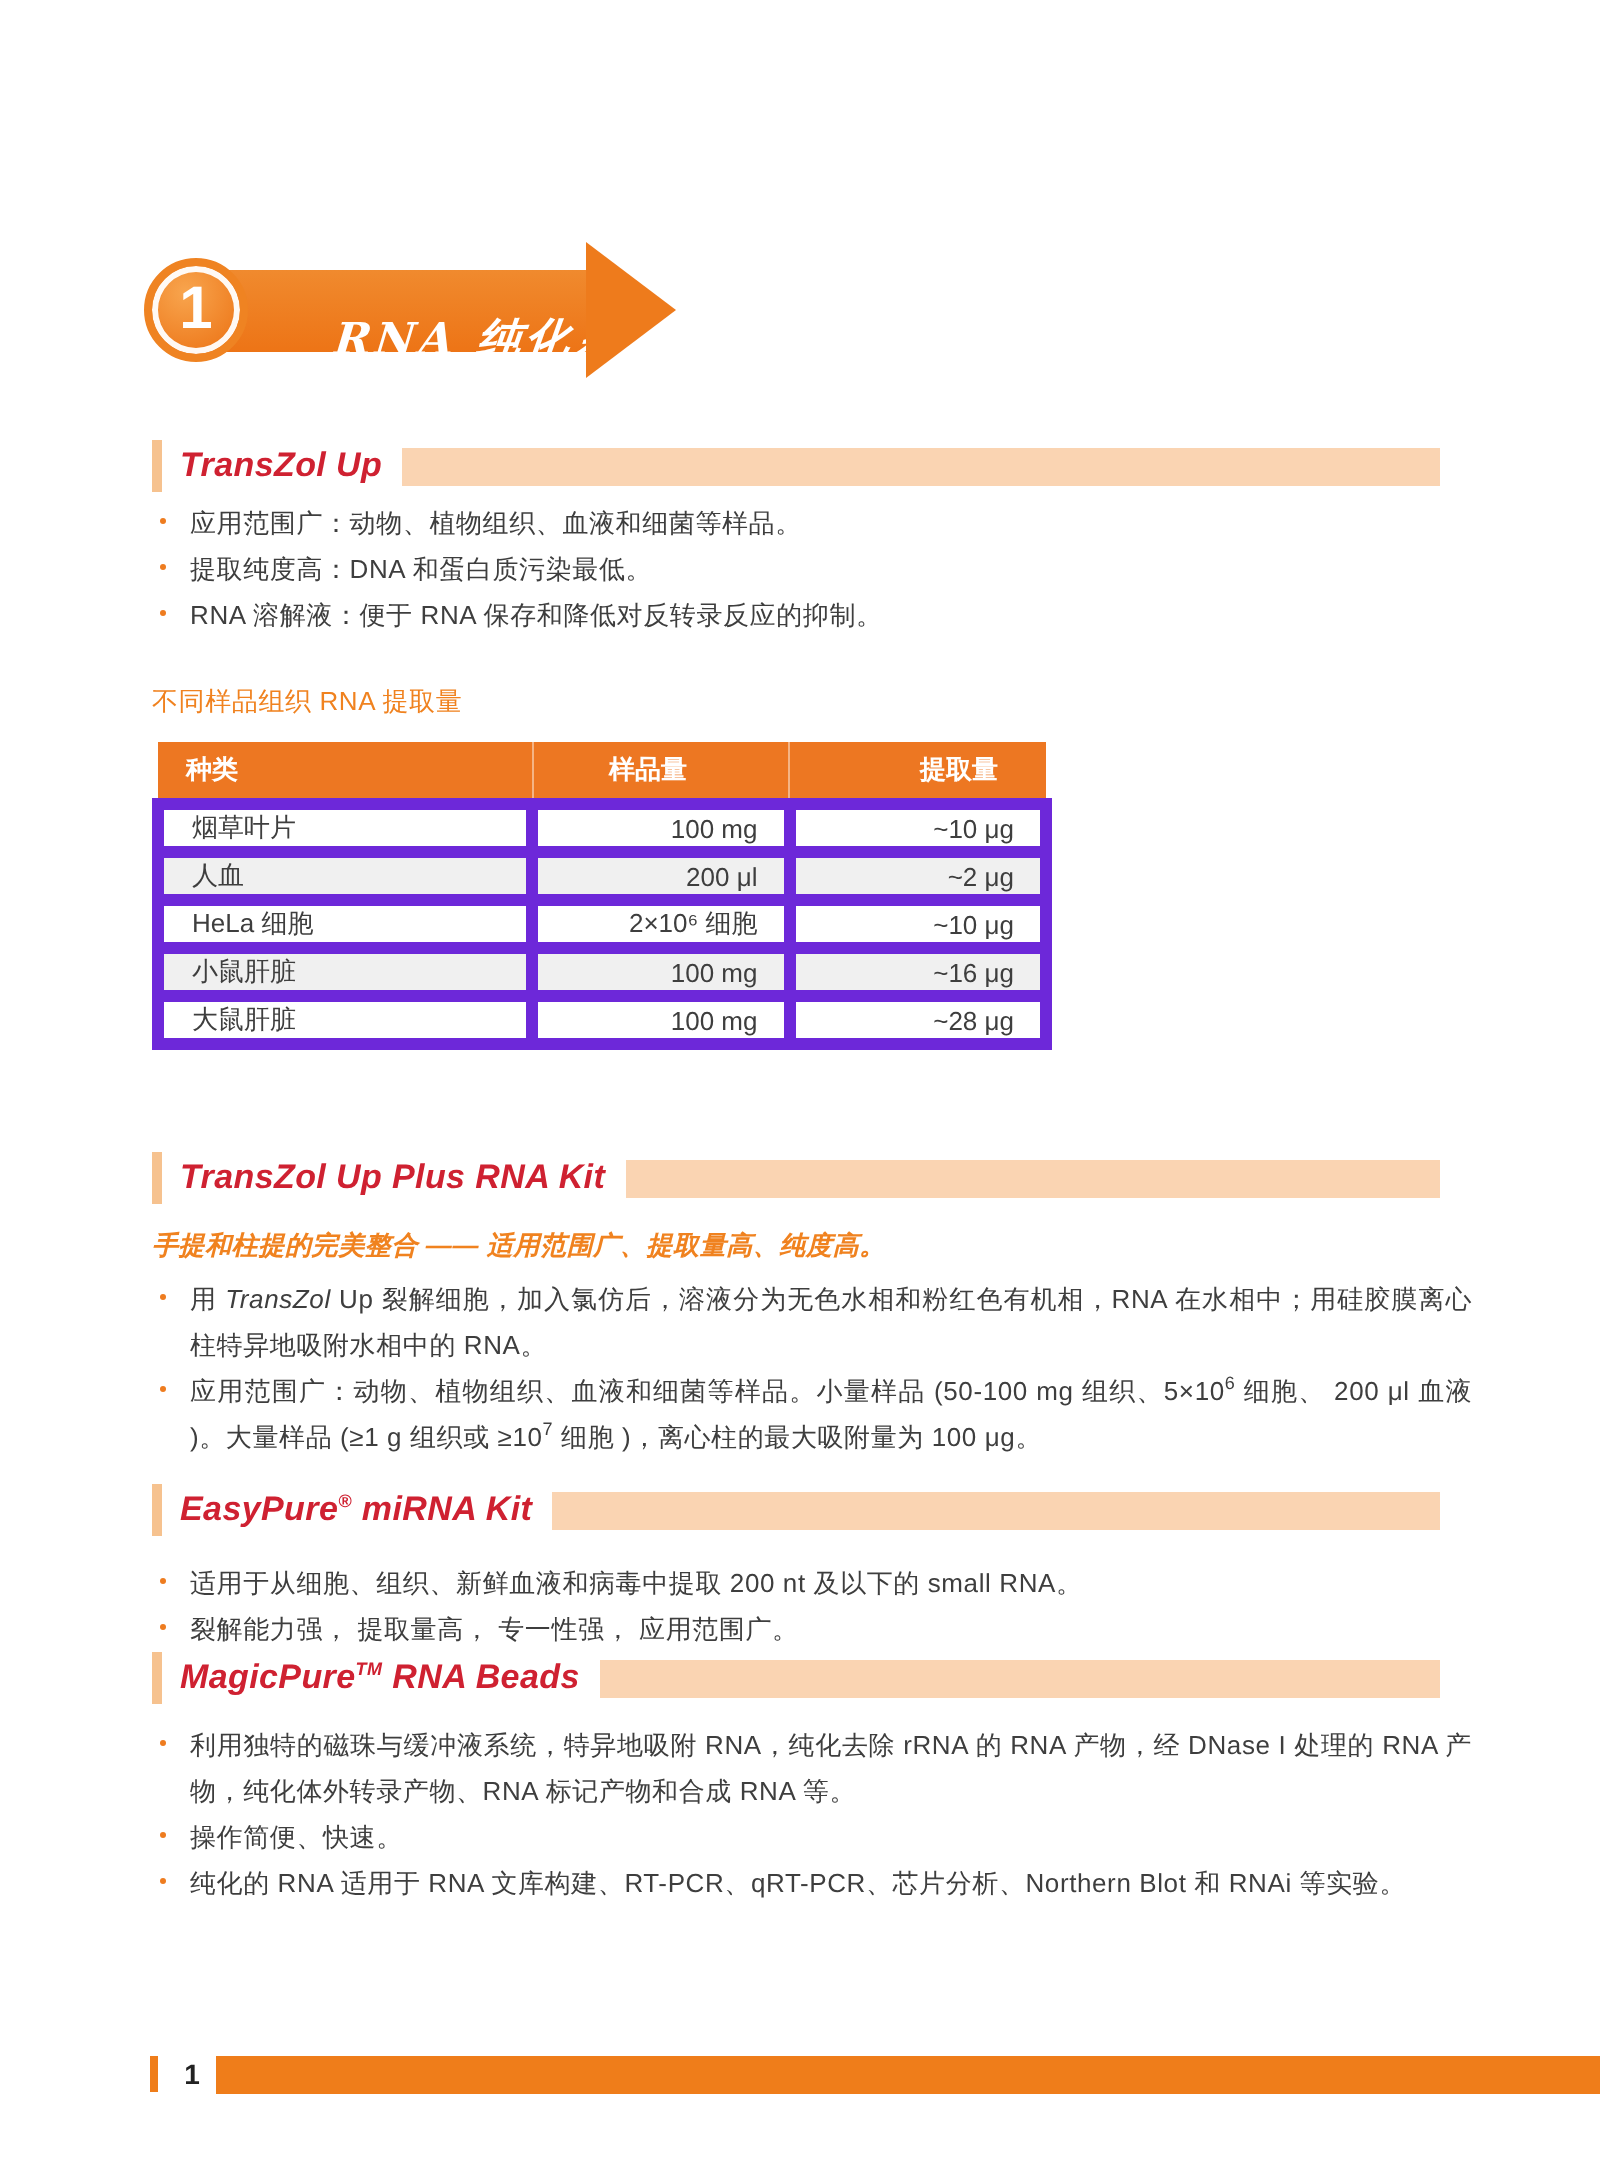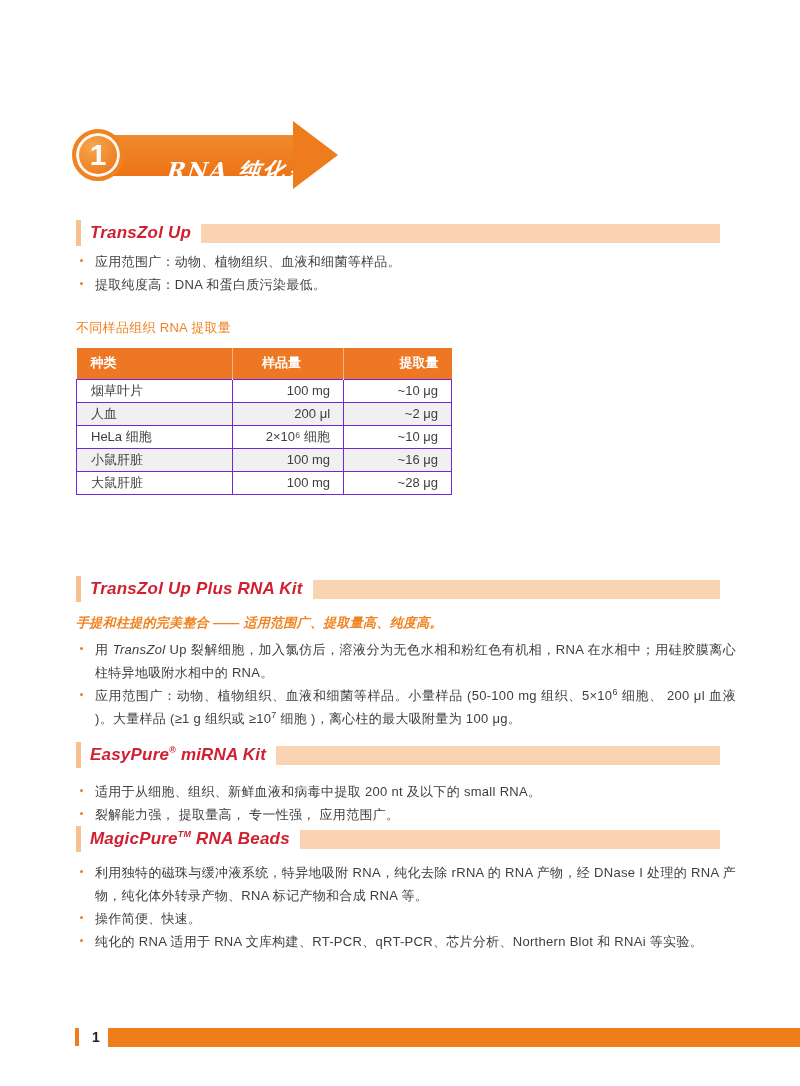--- a/index.html
+++ b/index.html
@@ -43,27 +43,27 @@
          margin:6px 8px 0 1px; position:relative; border-color:#f2944a; }
   .dot::after { content:""; position:absolute; left:3px; top:3px; width:3px; height:3px;
                 border-radius:50%; background:#ee7c1f; }
   .li-text { flex:1; min-width:0; text-align:justify; color:#3e3e3e; }
   .it { font-style:italic; }
   sup { font-size:9px; line-height:0; }
 
   .note { margin-top:20px; color:#f0821f; font-size:13px; line-height:23px; letter-spacing:.3px; }
 
   
-  table.rna { border-collapse:collapse; margin-top:9px; width:376px; font-size:13px; }
+  table.rna { border-collapse:collapse; margin-top:9px; width:450px; font-size:13px; }
   table.rna th { background:#ed7722; color:#fff; font-weight:bold; height:31px; }
   table.rna th + th { border-left:1px solid rgba(255,255,255,.45); }
   th.c1 { width:190px; text-align:left;  padding-left:14px; }
   th.c2 { width:130px; text-align:center; padding-right:13px; }
-  th.c3 { width:130px; text-align:right; padding-right:13px; }
-  table.rna td { height:23px; border:1px solid #6d28d9; color:#3e3e3e; }
+  th.c3 { width:130px; text-align:right; padding-right:24px; }
+  table.rna td { height:23px; border:6px solid #6d28d9; color:#3e3e3e; }
   table.rna td:first-child { text-align:left; padding-left:14px; }
   table.rna td:nth-child(2), table.rna td:nth-child(3) { text-align:right; padding-right:13px; }
   table.rna tbody tr:nth-child(even) { background:#f0f0f0; }
 
   
   .footer { position:absolute; left:0; top:1028px; width:800px; height:19px; }
   .fbar { position:absolute; left:75px; top:0; width:4px; height:18px; background:#ef7d1a; }
   .pnum { position:absolute; left:85px; top:0; width:22px; text-align:center;
           font-size:14px; font-weight:bold; color:#222; line-height:18px; }
   .bigbar { position:absolute; left:108px; right:0; top:0; height:19px; background:#ef7d1a; }
@@ -91,20 +91,24 @@
     </div>
     <ul class="bullets">
       <li>
           <span class="dot"></span>
           <span class="li-text">应用范围广：动物、植物组织、血液和细菌等样品。</span>
         </li>
       <li>
           <span class="dot"></span>
           <span class="li-text">提取纯度高：DNA 和蛋白质污染最低。</span>
         </li>
+      <li>
+          <span class="dot"></span>
+          <span class="li-text">RNA 溶解液：便于 RNA 保存和降低对反转录反应的抑制。</span>
+        </li>
     </ul>
     <div class="note">不同样品组织 RNA 提取量</div>
     <table class="rna">
       <thead>
         <tr>
           <th class="c1">种类</th>
           <th class="c2">样品量</th>
           <th class="c3">提取量</th>
         </tr>
       </thead>

